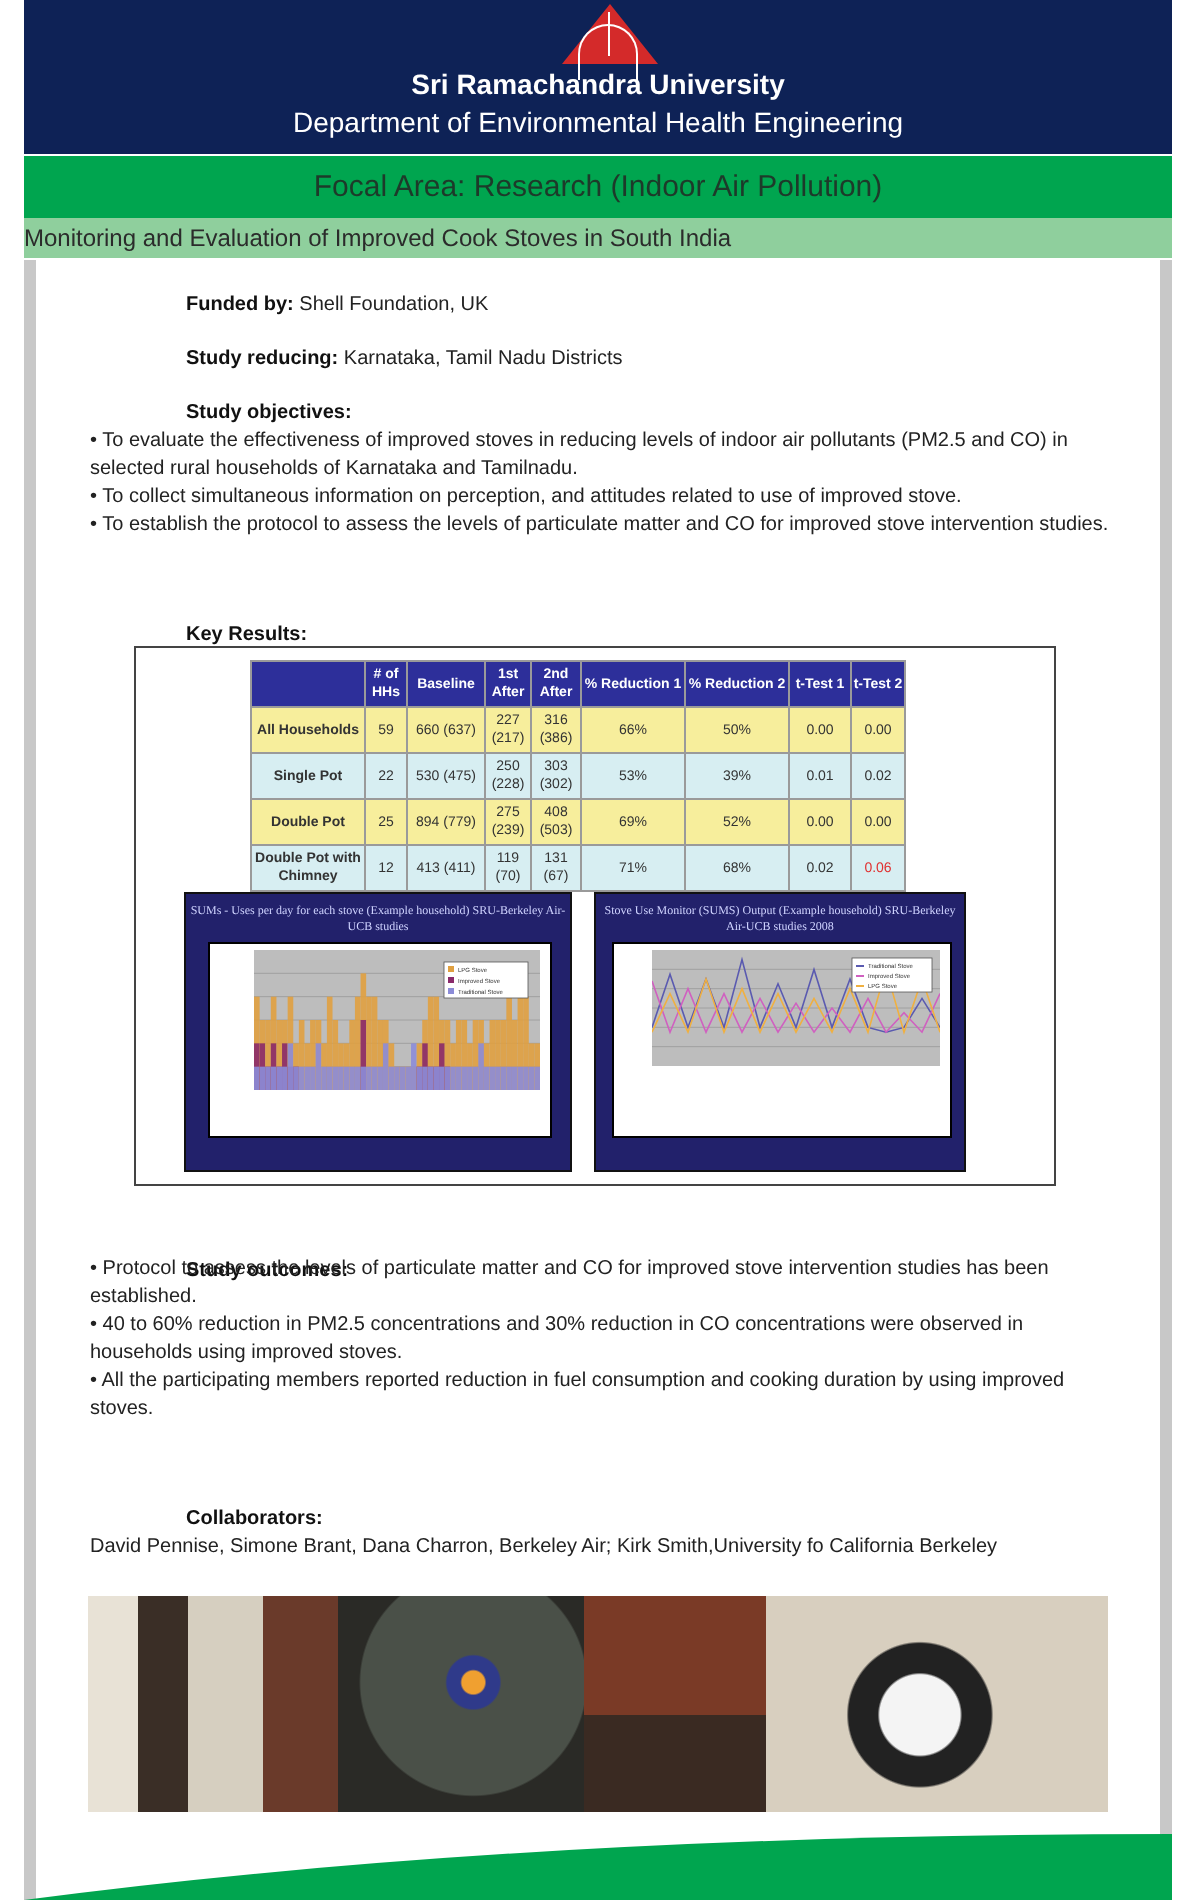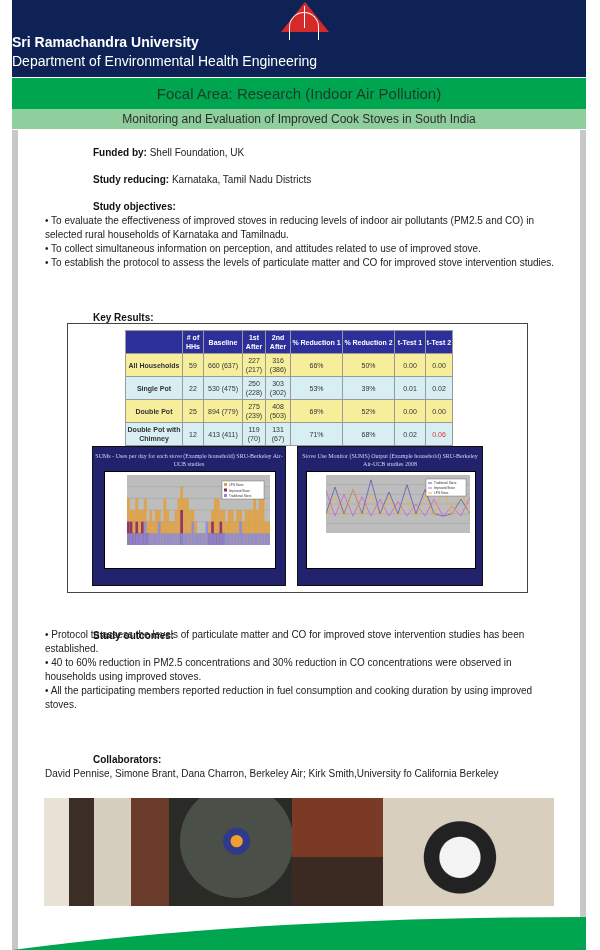--- a/index.html
+++ b/index.html
@@ -1,27 +1,27 @@
 <!DOCTYPE html>
 <html><head>
 <meta charset="utf-8">
 <style>
   html, body { margin:0; padding:0; }
   body { width:600px; height:950px; background:#ffffff; position:relative; overflow:hidden; font-family:"Liberation Sans", sans-serif; }
   .frame { position:absolute; left:12px; top:0; width:574px; height:950px; background:#ffffff; }
   .side-l { position:absolute; left:12px; top:130px; width:6px; height:820px; background:#c8c8c8; }
   .side-r { position:absolute; left:580px; top:130px; width:6px; height:820px; background:#c8c8c8; }
-  .header { position:absolute; left:12px; top:0; width:574px; height:77px; background:#0e2256; color:#fff; }
+  .header { position:absolute; left:12px; top:0; width:574px; height:77px; background:#0e2256; color:#fff; text-align:center; }
   .logo { position:absolute; left:281px; top:2px; width:0; height:0; border-left:24px solid transparent; border-right:24px solid transparent; border-bottom:30px solid #d42a2a; }
   .logo-arc { position:absolute; left:289px; top:12px; width:30px; height:28px; border:1px solid #fff; border-bottom:none; border-radius:15px 15px 0 0; box-sizing:border-box; }
   .logo-staff { position:absolute; left:304px; top:6px; width:1px; height:22px; background:#fff; }
   .h-line1 { position:absolute; left:0; right:0; top:34px; font-size:14px; font-weight:bold; }
   .h-line2 { position:absolute; left:0; right:0; top:53px; font-size:14px; font-weight:normal; }
   .focal { position:absolute; left:12px; top:78px; width:574px; height:31px; background:#00a54f; color:#1d3a2a; text-align:center; font-size:15px; line-height:31px; }
-  .sub { position:absolute; left:12px; top:109px; width:574px; height:20px; background:#8fcf9d; color:#2b2b2b; text-align:center; font-size:12px; line-height:20px; }
+  .sub { position:absolute; left:12px; top:109px; width:574px; height:20px; background:#8fcf9d; color:#2b2b2b; text-align:left; font-size:12px; line-height:20px; }
   .txt { position:absolute; left:45px; font-size:10px; color:#222; line-height:14px; width:510px; }
   .b { font-weight:bold; color:#111;padding-left:48px; }
   .results-box { position:absolute; left:67px; top:323px; width:461px; height:270px; border:1px solid #444; box-sizing:border-box; background:#fff; }
   table.res { position:absolute; left:125px; top:330px; border-collapse:collapse; font-size:7px; font-weight:bold; color:#333; }
   table.res td, table.res th { border:1px solid #9a9a9a; text-align:center; padding:0; line-height:9px; }
   table.res th { background:#2d2f9a; color:#fff; height:22px; }
   tr.y td { background:#f7ee9c; }
   tr.c td { background:#d7eef2; }
   table.res td { height:22px; font-weight:normal; }
   table.res td.rl { font-weight:bold; }

